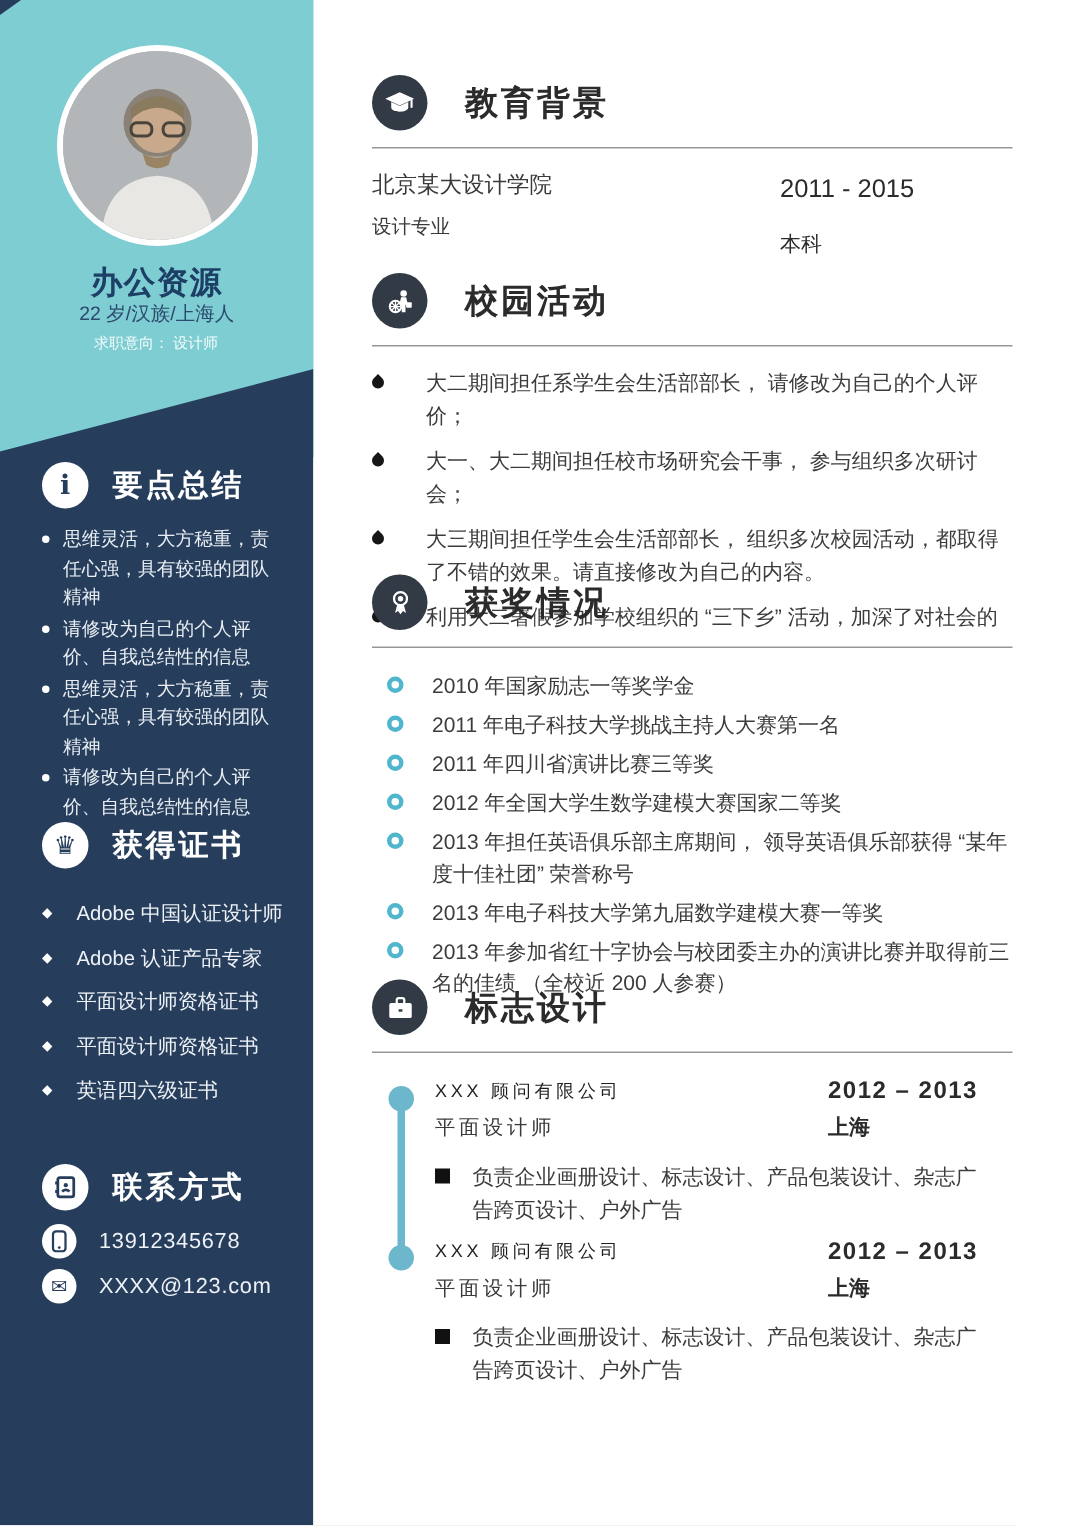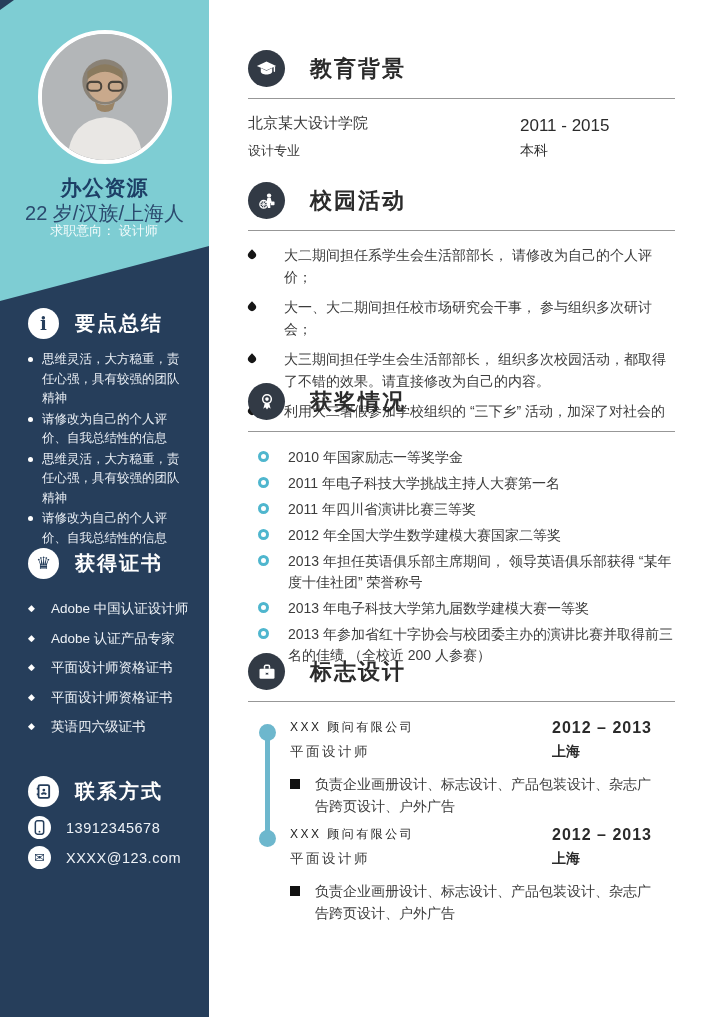--- a/index.html
+++ b/index.html
@@ -19,23 +19,23 @@
   .corner-tri{position:absolute;left:0;top:0;width:0;height:0;
     border-top:10px solid var(--navy);border-right:14px solid transparent;}
 
   .photo{position:absolute;left:38px;top:30px;width:134px;height:134px;border-radius:50%;
     border:4px solid #ffffff;background:#b5b8ba;overflow:hidden;}
   .photo svg{display:block;width:100%;height:100%;}
 
   .profile-name{position:absolute;left:0;top:174px;width:209px;text-align:center;
     font-size:21px;font-weight:bold;color:#1d3f66;letter-spacing:1px;}
   .profile-details{position:absolute;left:0;top:200px;width:209px;text-align:center;
-    font-size:20px;color:#2b4a6e;}
+    font-size:13px;color:#2b4a6e;}
   .profile-intent{position:absolute;left:0;top:222px;width:208px;text-align:center;
-    font-size:13px;color:#f2fbfb;}
+    font-size:10px;color:#f2fbfb;}
 
   .side-sec-head{position:absolute;left:28px;display:flex;align-items:center;gap:16px;}
   .side-icon{width:31px;height:31px;border-radius:50%;background:#ffffff;color:var(--navy);
     display:flex;align-items:center;justify-content:center;flex:0 0 31px;}
   .side-icon .txt-glyph{font-family:"DejaVu Serif",serif;font-weight:bold;font-size:18px;line-height:1;}
   .side-icon .crown-glyph{font-size:17px;line-height:1;}
   .side-sec-title{font-size:20px;font-weight:bold;color:#ffffff;letter-spacing:2px;}
 
   .side-list{position:absolute;left:28px;width:162px;list-style:none;}
   .side-list li{display:flex;gap:9px;font-size:12.5px;line-height:19.5px;color:#e9eef4;margin-bottom:1px;}
@@ -57,21 +57,21 @@
   .sec-icon{width:37px;height:37px;border-radius:50%;background:var(--icon_dark);color:#ffffff;
     display:flex;align-items:center;justify-content:center;flex:0 0 37px;}
   .sec-title{font-size:22px;font-weight:bold;color:#2b2b2b;letter-spacing:2px;}
   .divider{border-top:1px solid var(--divider);margin-top:11px;}
 
   .edu-row{position:relative;margin-top:15px;}
   .edu-school{font-size:15px;color:#3a3a3a;}
   .edu-major{font-size:13px;color:#3a3a3a;margin-top:9px;}
   .edu-right{position:absolute;left:272px;top:2px;}
   .edu-period{font-size:17px;color:#2b2b2b;}
-  .edu-degree{font-size:14px;color:#2b2b2b;margin-top:6px;}
+  .edu-degree{font-size:14px;color:#2b2b2b;margin-top:18px;}
 
   .campus-list{list-style:none;margin-top:14px;}
   .campus-list li{display:flex;gap:28px;font-size:14px;line-height:21.5px;color:#3c3c3c;margin-bottom:9px;}
   .drop{flex:0 0 8px;width:8px;height:8px;background:#161616;border-radius:0 50% 50% 50%;
     transform:rotate(45deg);margin-top:6px;}
 
   .award-list{list-style:none;margin-top:15px;margin-left:10px;}
   .award-list li{display:flex;gap:19px;font-size:14px;line-height:21px;color:#3c3c3c;margin-bottom:5px;}
   .ring{flex:0 0 11px;width:11px;height:11px;border-radius:50%;border:3px solid var(--ring);
     background:#ffffff;margin-top:4px;}

